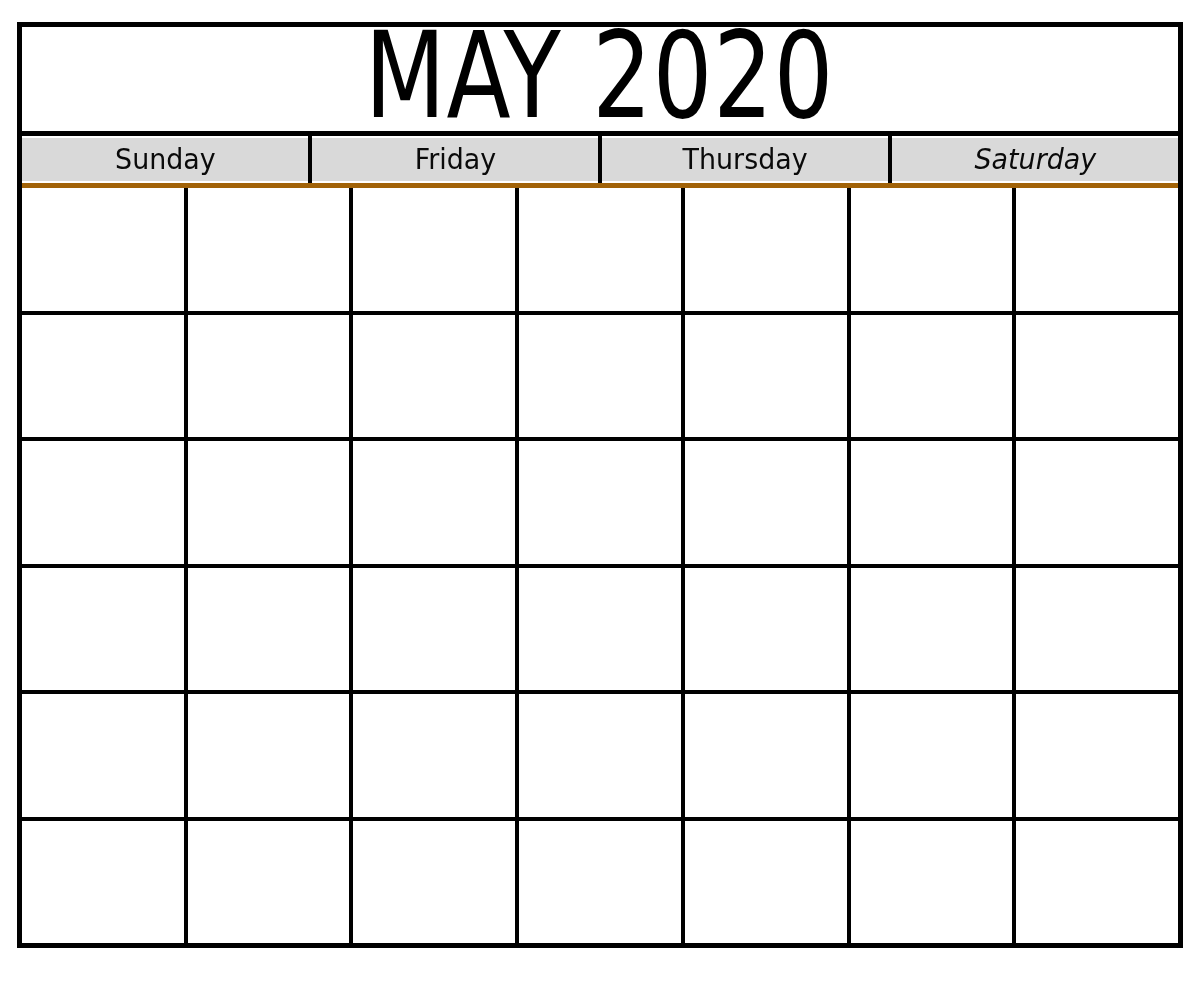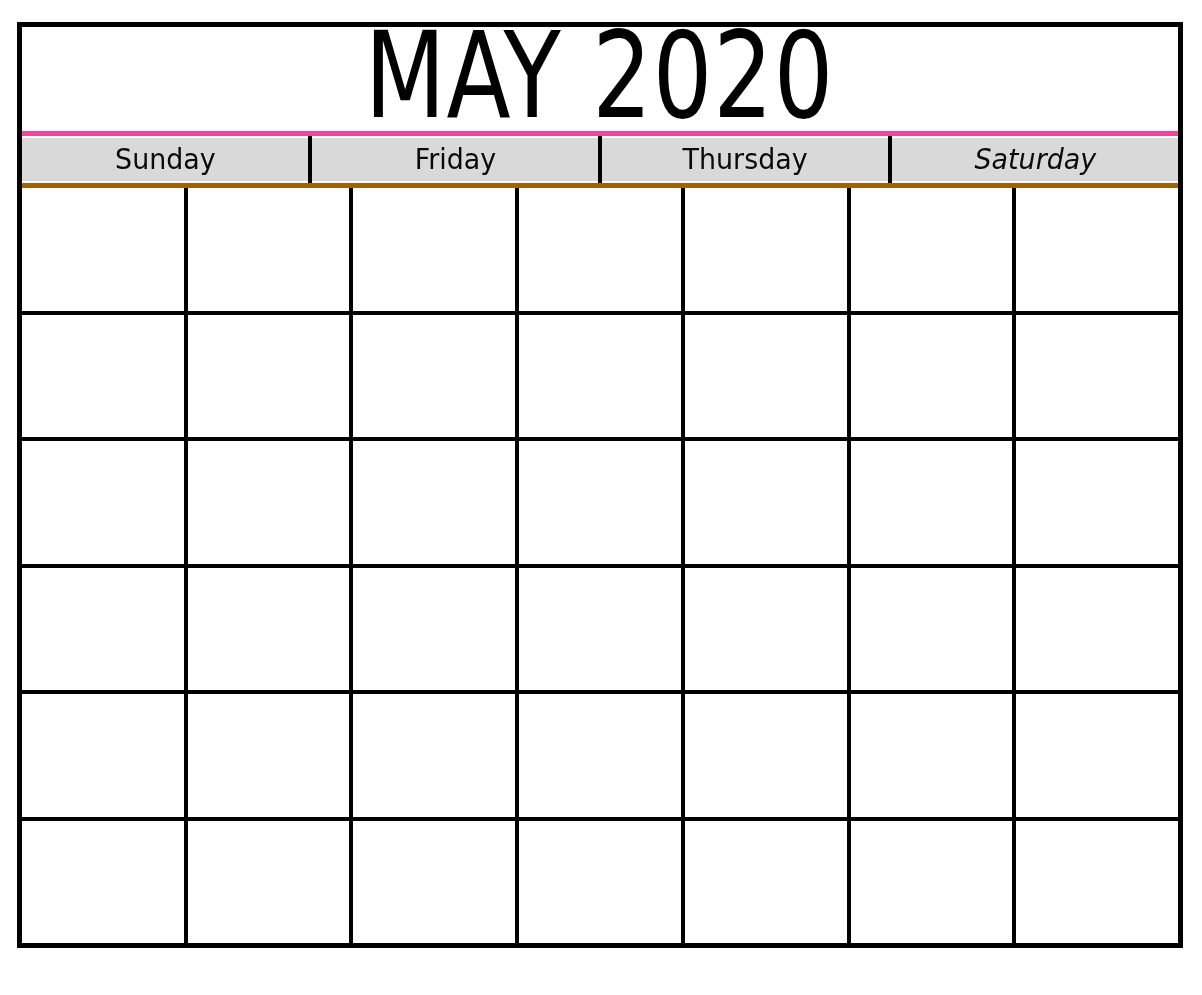--- a/index.html
+++ b/index.html
@@ -35,21 +35,21 @@
     border: 5px solid #000000;
     background: #ffffff;
     display: flex;
     flex-direction: column;
   }
 
   
   .title-row {
     flex: 0 0 109px;
     box-sizing: border-box;
-    border-bottom: 5px solid #ec4899;
+    border-bottom: 5px solid #000000;
     background: #ffffff;
     display: flex;
     align-items: center;
     justify-content: center;
     overflow: hidden;
   }
   .title-text {
     font-family: "DejaVu Sans Condensed", "Liberation Sans Narrow", "Liberation Sans", sans-serif;
     font-size: 112px;
     font-weight: 400;

